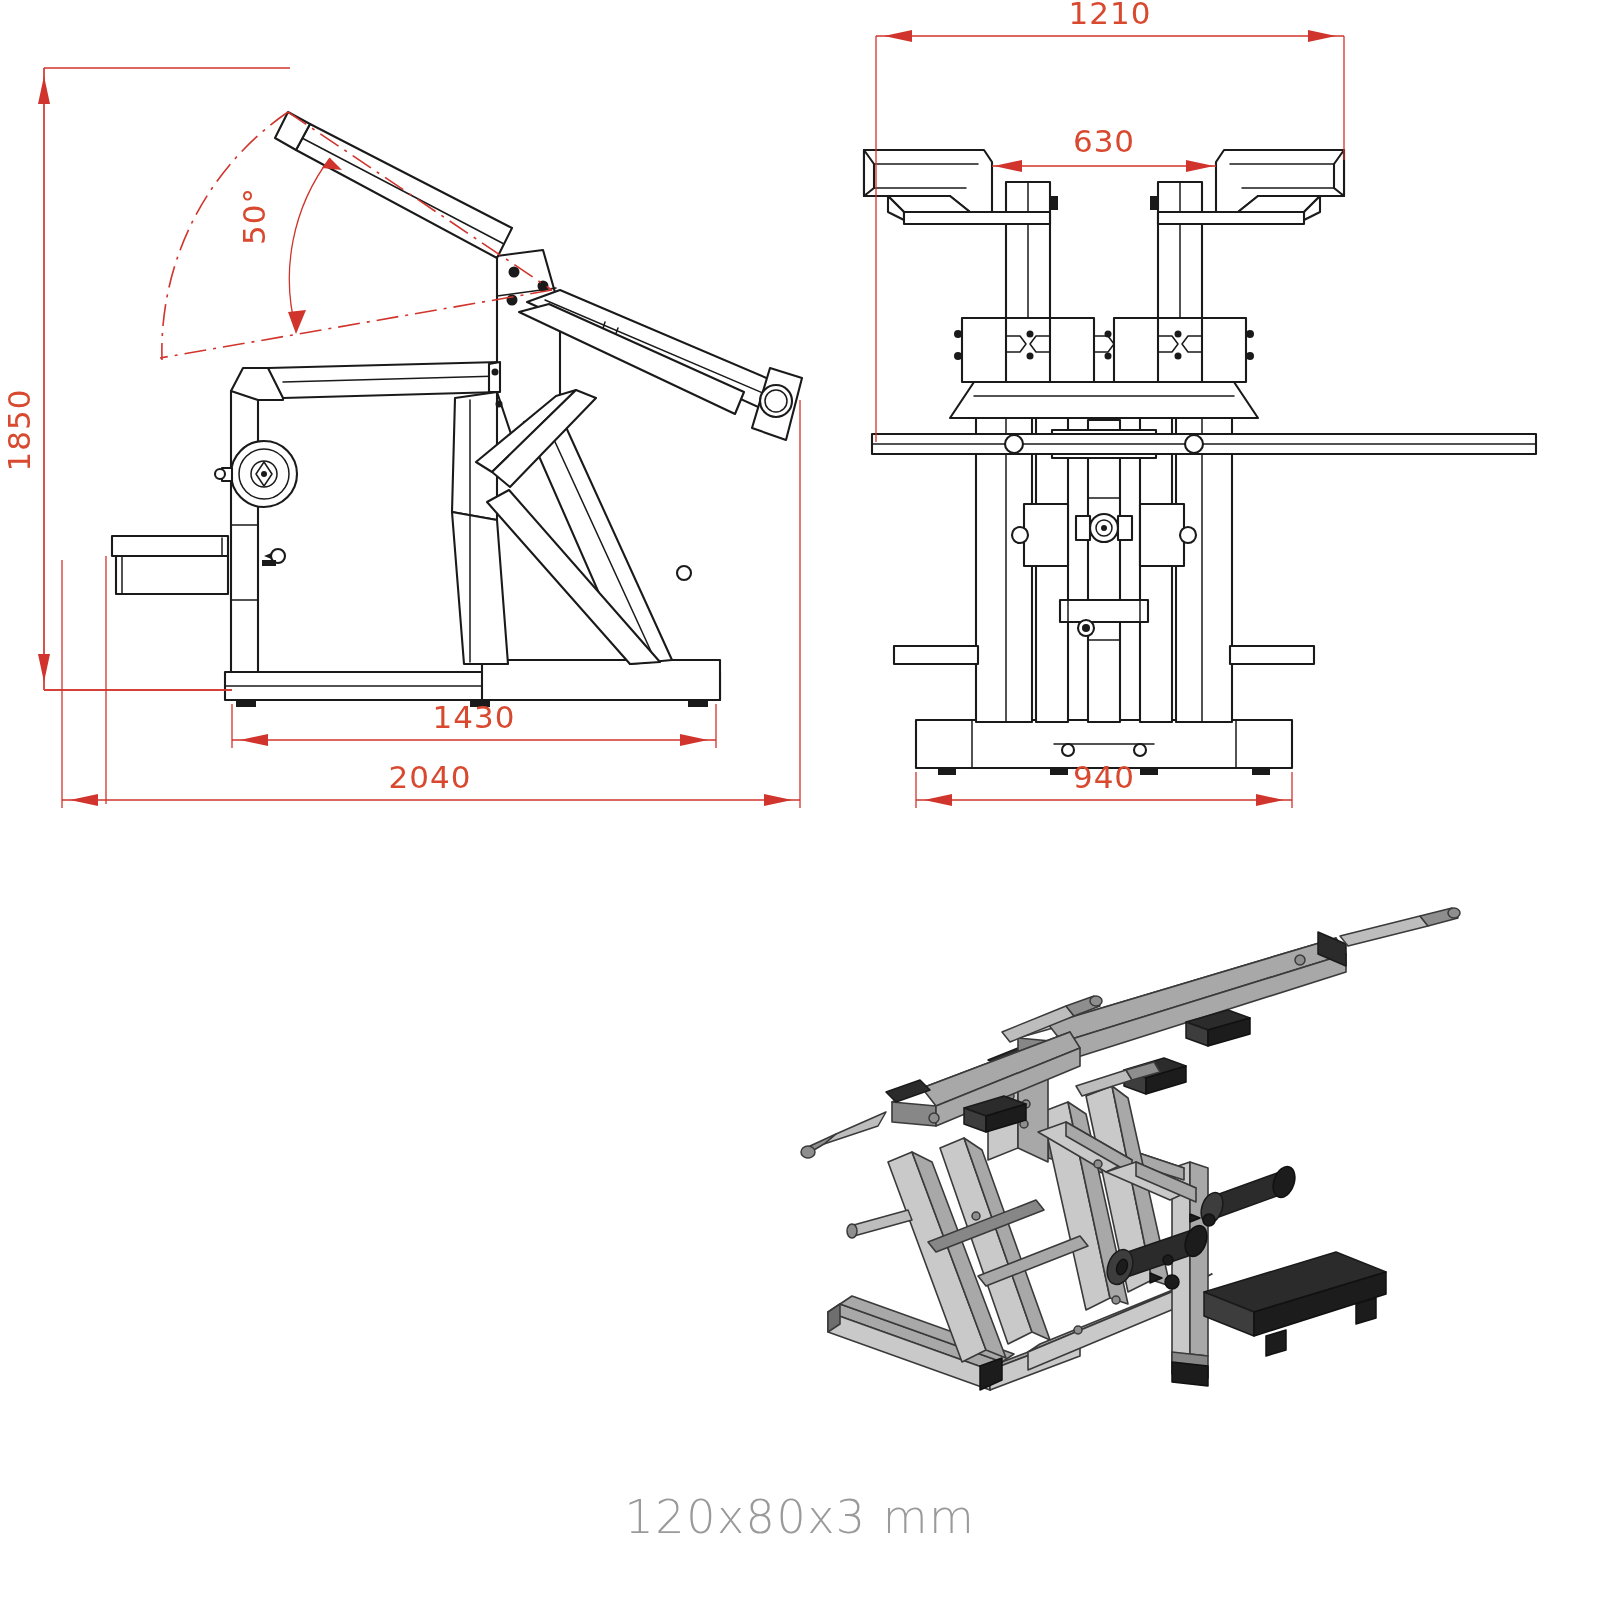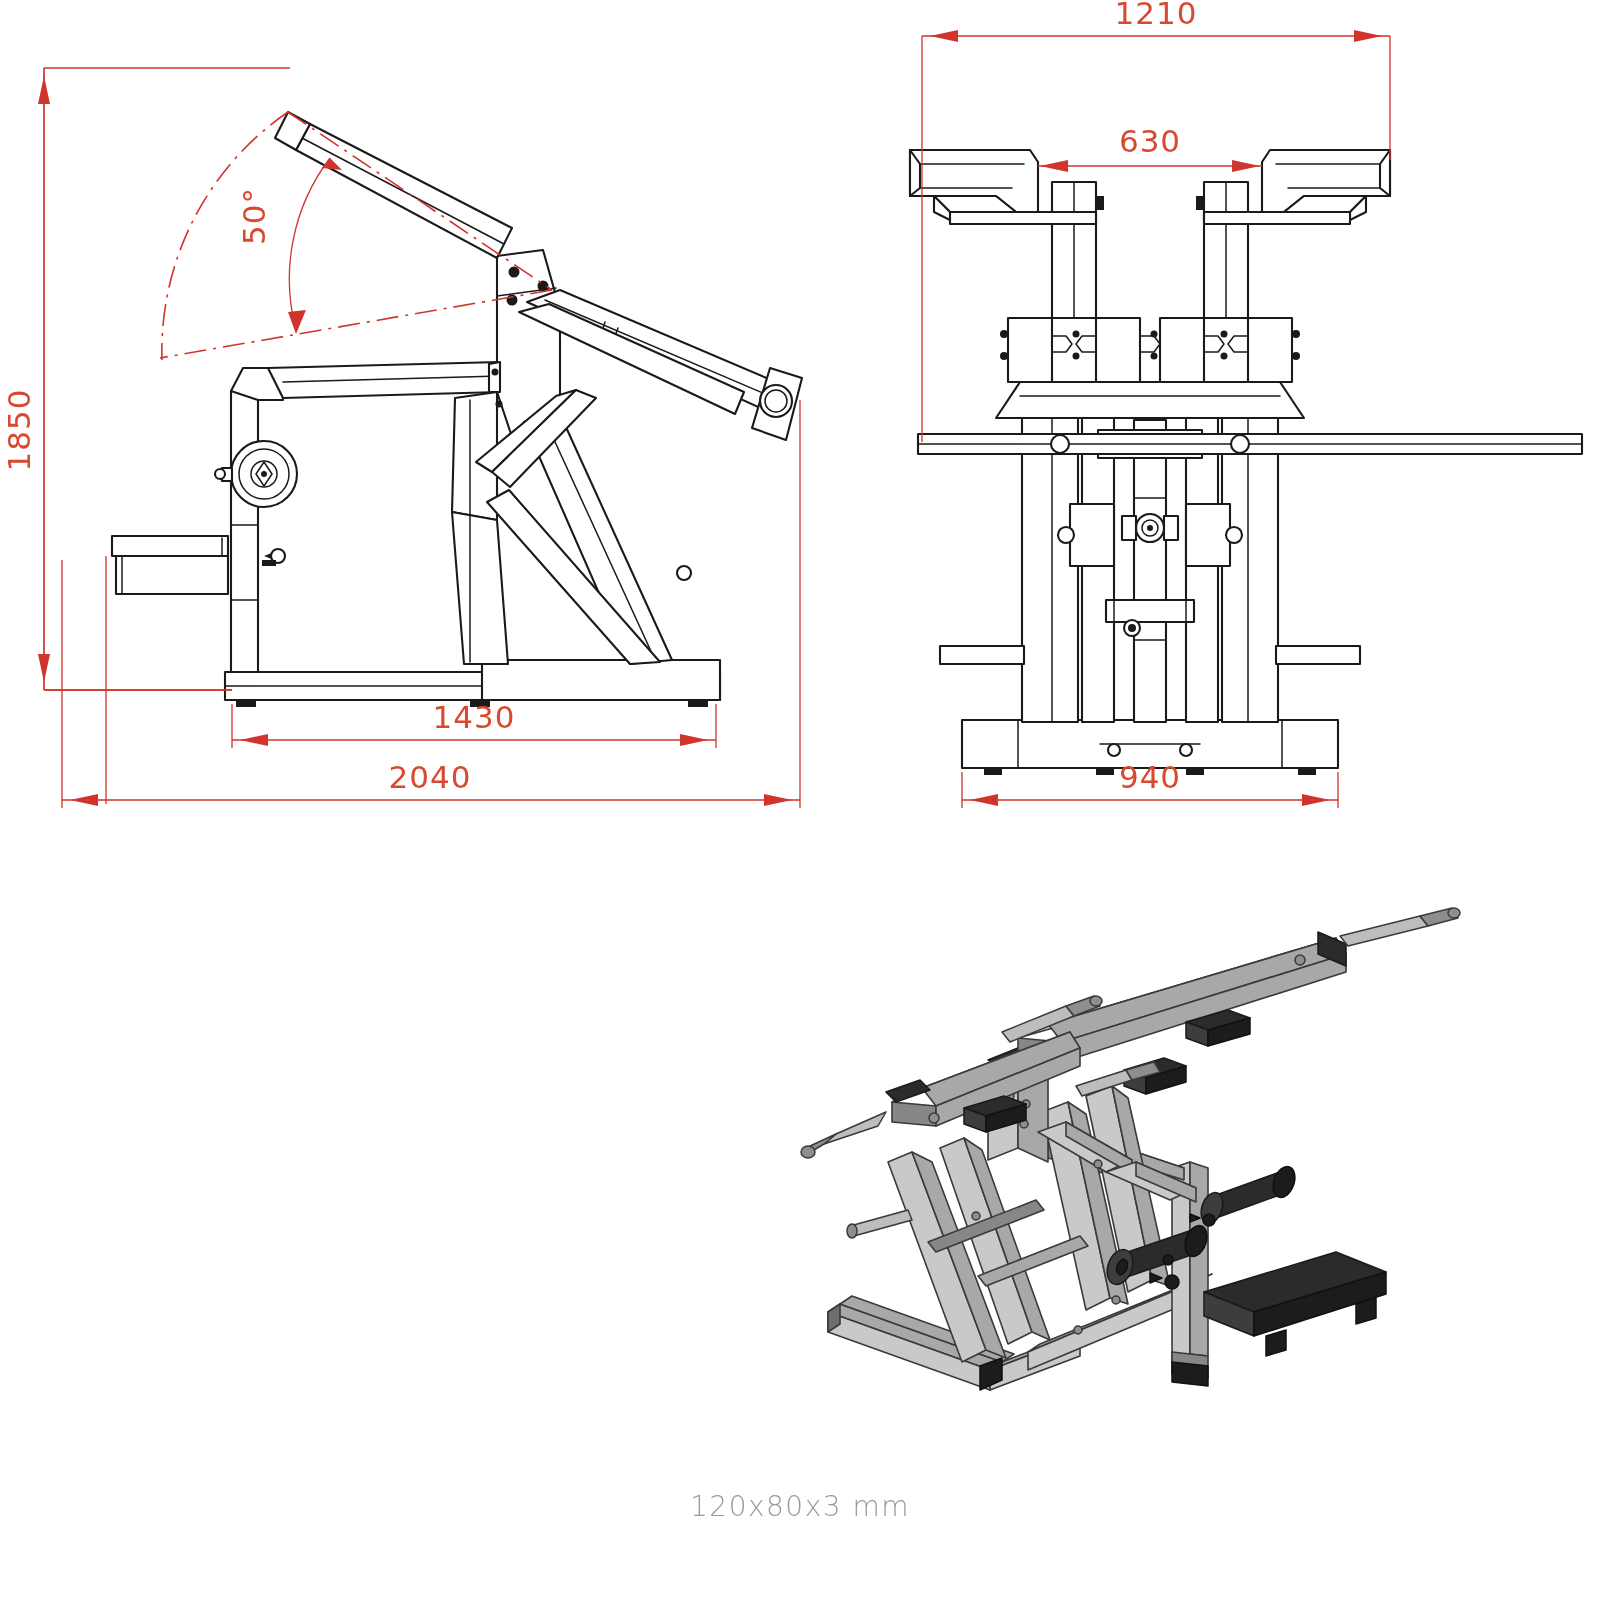--- a/index.html
+++ b/index.html
@@ -2,24 +2,24 @@
 <html><head>
 <meta charset="utf-8">
 <title>Technical Drawing</title>
 <style>
   html,body{margin:0;padding:0;background:#ffffff;}
   body{width:1600px;height:1600px;position:relative;overflow:hidden;
        font-family:"Liberation Sans","DejaVu Sans",sans-serif;}
   .sheet{position:absolute;inset:0;background:#fff;}
   svg{display:block;}
   .v-side{position:absolute;left:0;top:0;width:860px;height:860px;}
-  .v-front{position:absolute;left:900px;top:0;width:700px;height:860px;}
+  .v-front{position:absolute;left:854px;top:0;width:700px;height:860px;}
   .v-iso{position:absolute;left:780px;top:880px;width:820px;height:560px;}
   .caption{position:absolute;left:0;top:1490px;width:1600px;text-align:center;
-           font-size:28px;letter-spacing:1.5px;color:#9a9a9a;
+           font-size:46px;letter-spacing:1.5px;color:#9a9a9a;
            font-family:"DejaVu Sans",sans-serif;font-weight:300;}
   .blk-t{fill:none;stroke:#1a1a1a;stroke-width:1.5;stroke-linejoin:round;stroke-linecap:round;}
   .blkf{fill:#ffffff;stroke:#1a1a1a;stroke-width:2.1;stroke-linejoin:round;}
   .blkfill{fill:#1a1a1a;stroke:none;}
   .dim{fill:none;stroke:#d0342c;stroke-width:1.7;}
   .dim-thin{fill:none;stroke:#d0342c;stroke-width:1.3;}
   .dimdash{fill:none;stroke:#d0342c;stroke-width:1.6;stroke-dasharray:22 7 3 7;}
   .dimtxt{fill:#d8492f;font-family:"DejaVu Sans",sans-serif;font-size:31px;
           letter-spacing:1px;}
   .arrowhead{fill:#d0342c;stroke:none;}

